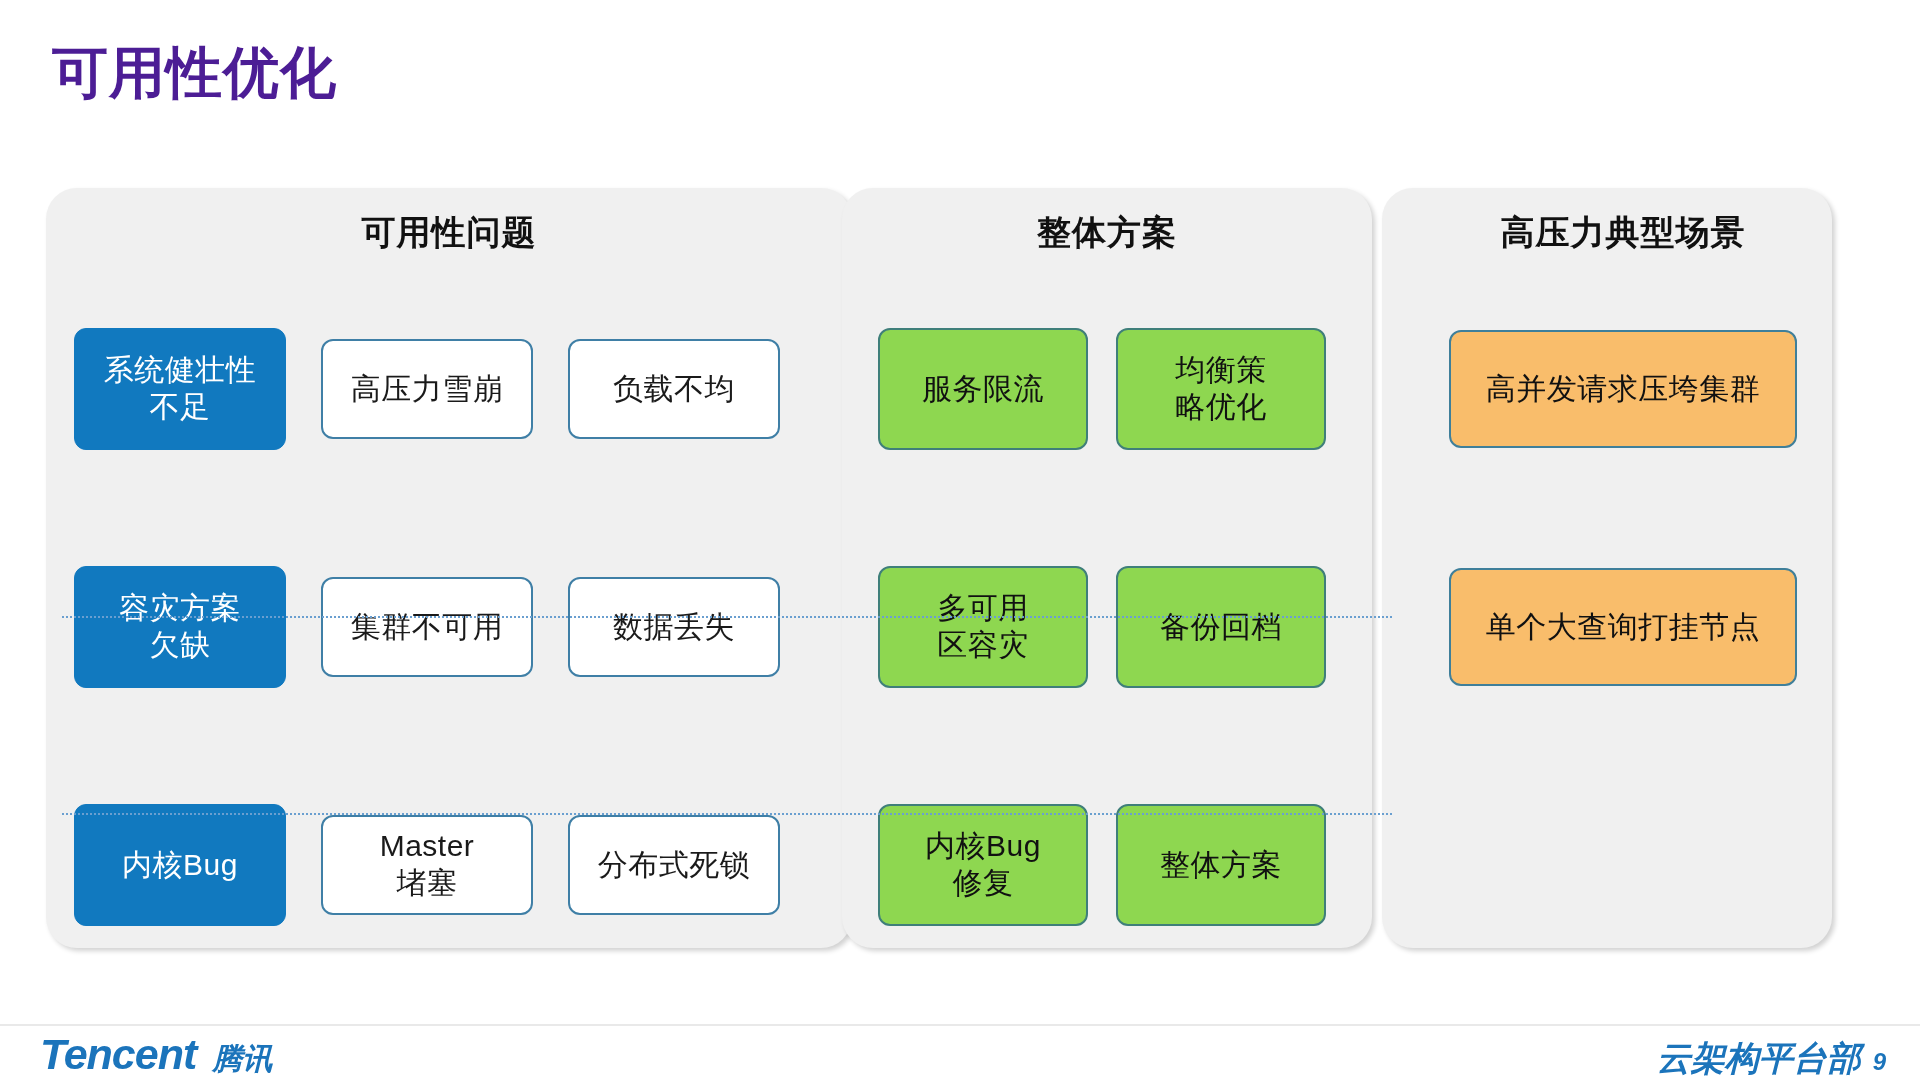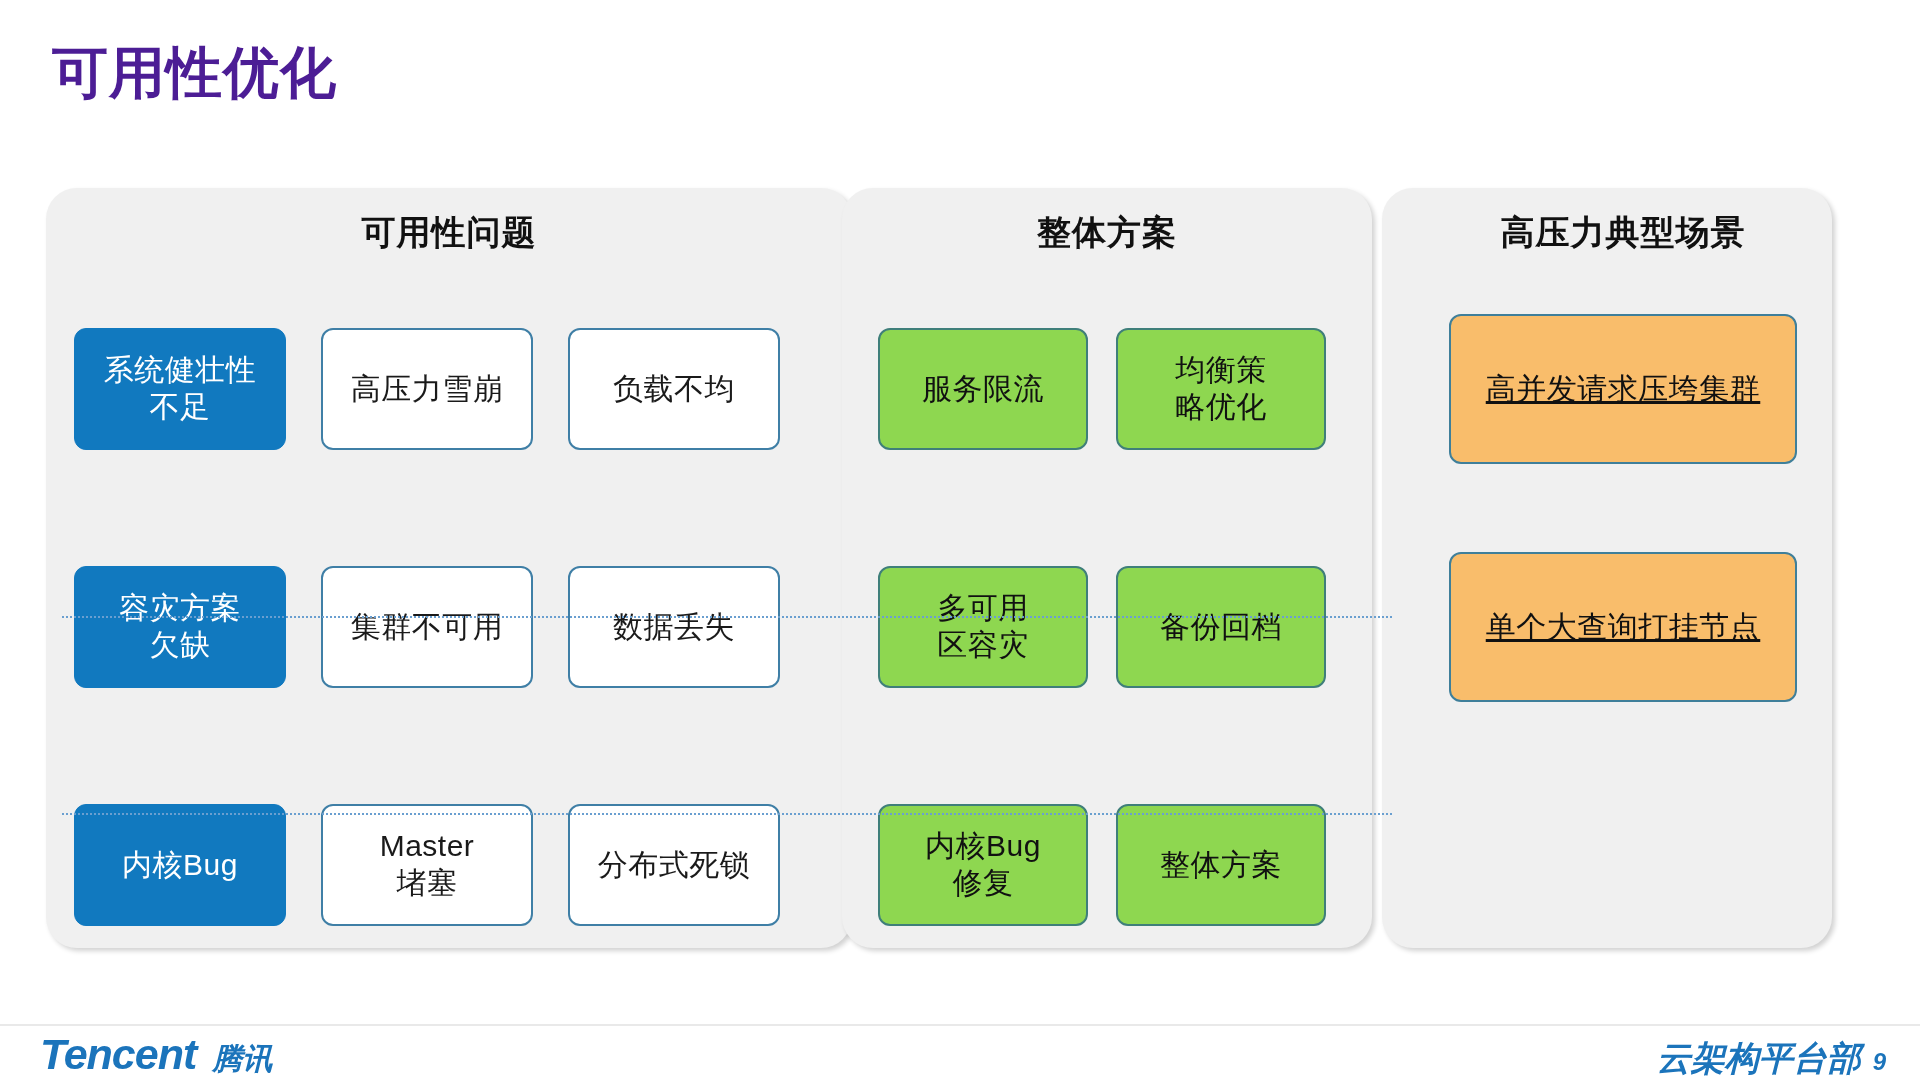--- a/index.html
+++ b/index.html
@@ -89,40 +89,39 @@
   .box.cat {           
     width: 212px;
     height: 122px;
     background: #1179bf;
     color: #ffffff;
     border: 1px solid #1179bf;
     margin-left: 28px;
   }
   .box.prob {          
     width: 212px;
-    height: 122px;
+    height: 100px;
     background: #ffffff;
     color: #1a1a1a;
     border: 2px solid #3f7fa6;
     margin-left: 35px;
   }
   .box.sol {           
     width: 210px;
     height: 122px;
     background: #8ed750;
     color: #111111;
     border: 2px solid #3f7f7a;
   }
   .box.scen {          
     width: 348px;
-    height: 150px;
+    height: 118px;
     background: #f9bd6b;
     color: #111111;
     border: 2px solid #3f7f9a;
-    text-decoration: underline;
   }
 
   .panel.p2 .row { justify-content: flex-start; padding-left: 36px; gap: 28px; }
   .panel.p3 .row { justify-content: center; }
 
   
   .divider {
     position: absolute;
     height: 0;
     border-top: 2px dotted #6a9fd0;

